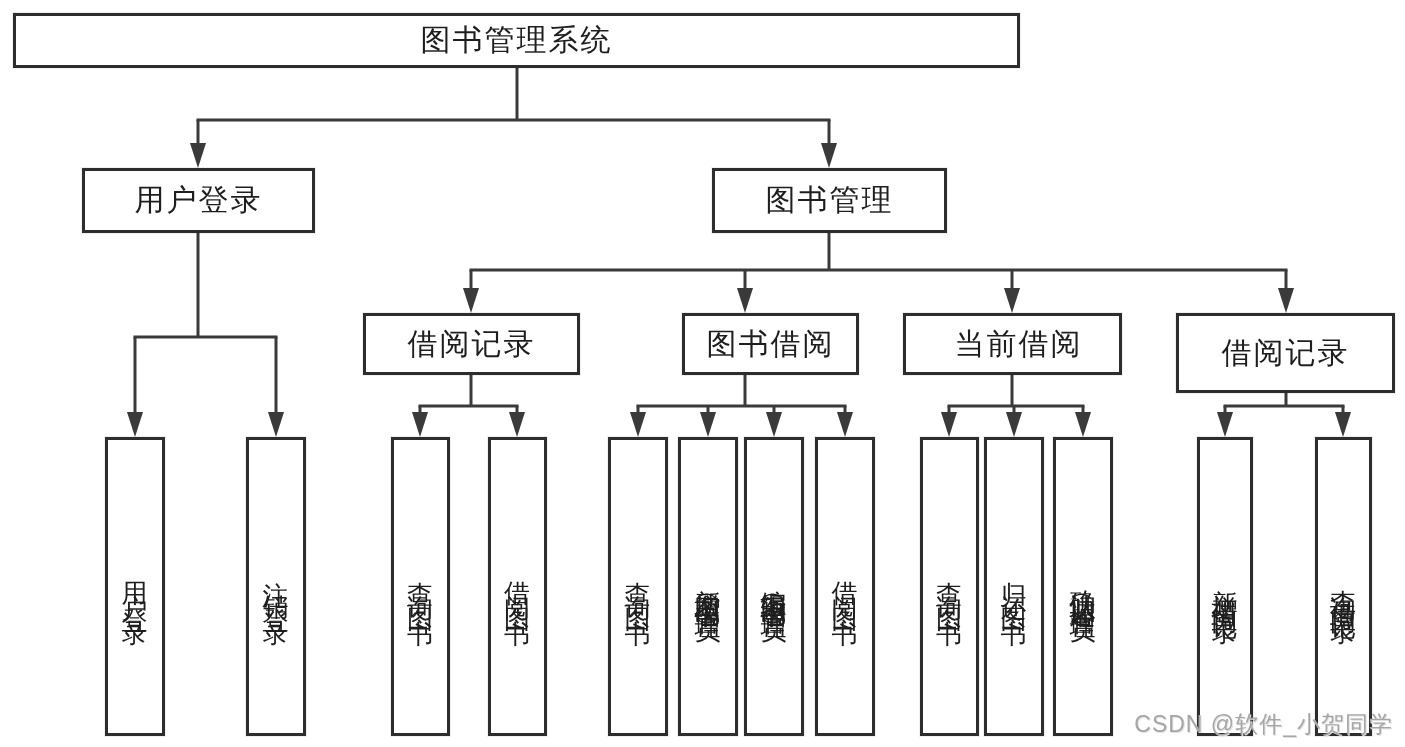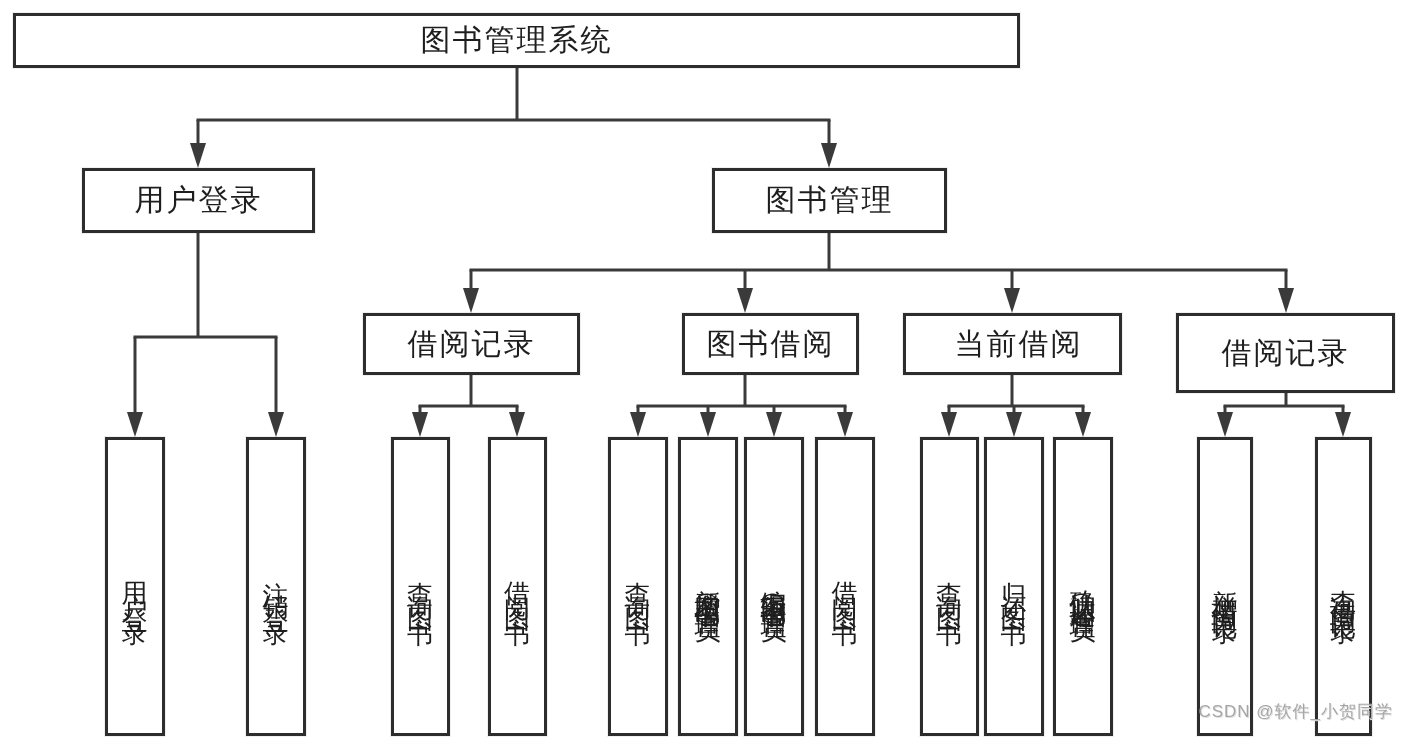--- a/index.html
+++ b/index.html
@@ -23,22 +23,22 @@
   .box.lvl1 span,.box.lvl2 span,.box.lvl3 span{
     font-size:30px; letter-spacing:2px; white-space:nowrap;
   }
   .leaf span{
     writing-mode:vertical-rl; font-size:26px; line-height:1;
   }
   .leaf .sp-short{letter-spacing:13px;}
   .leaf .sp-med{letter-spacing:6px;}
   .leaf .sp-long{letter-spacing:4px;}
   .watermark{
-    position:absolute; right:12px; bottom:24px;
-    font-size:17px; color:var(--watermark); letter-spacing:1px;
+    position:absolute; right:12px; bottom:7px;
+    font-size:23px; color:var(--watermark); letter-spacing:1px;
     text-shadow:1px 1px 0 #e0e0e0; white-space:nowrap;
   }
 </style>
 </head>
 <body>
 
 <div class="canvas">
 
   <svg class="connectors" id="connectors">
       <g>

